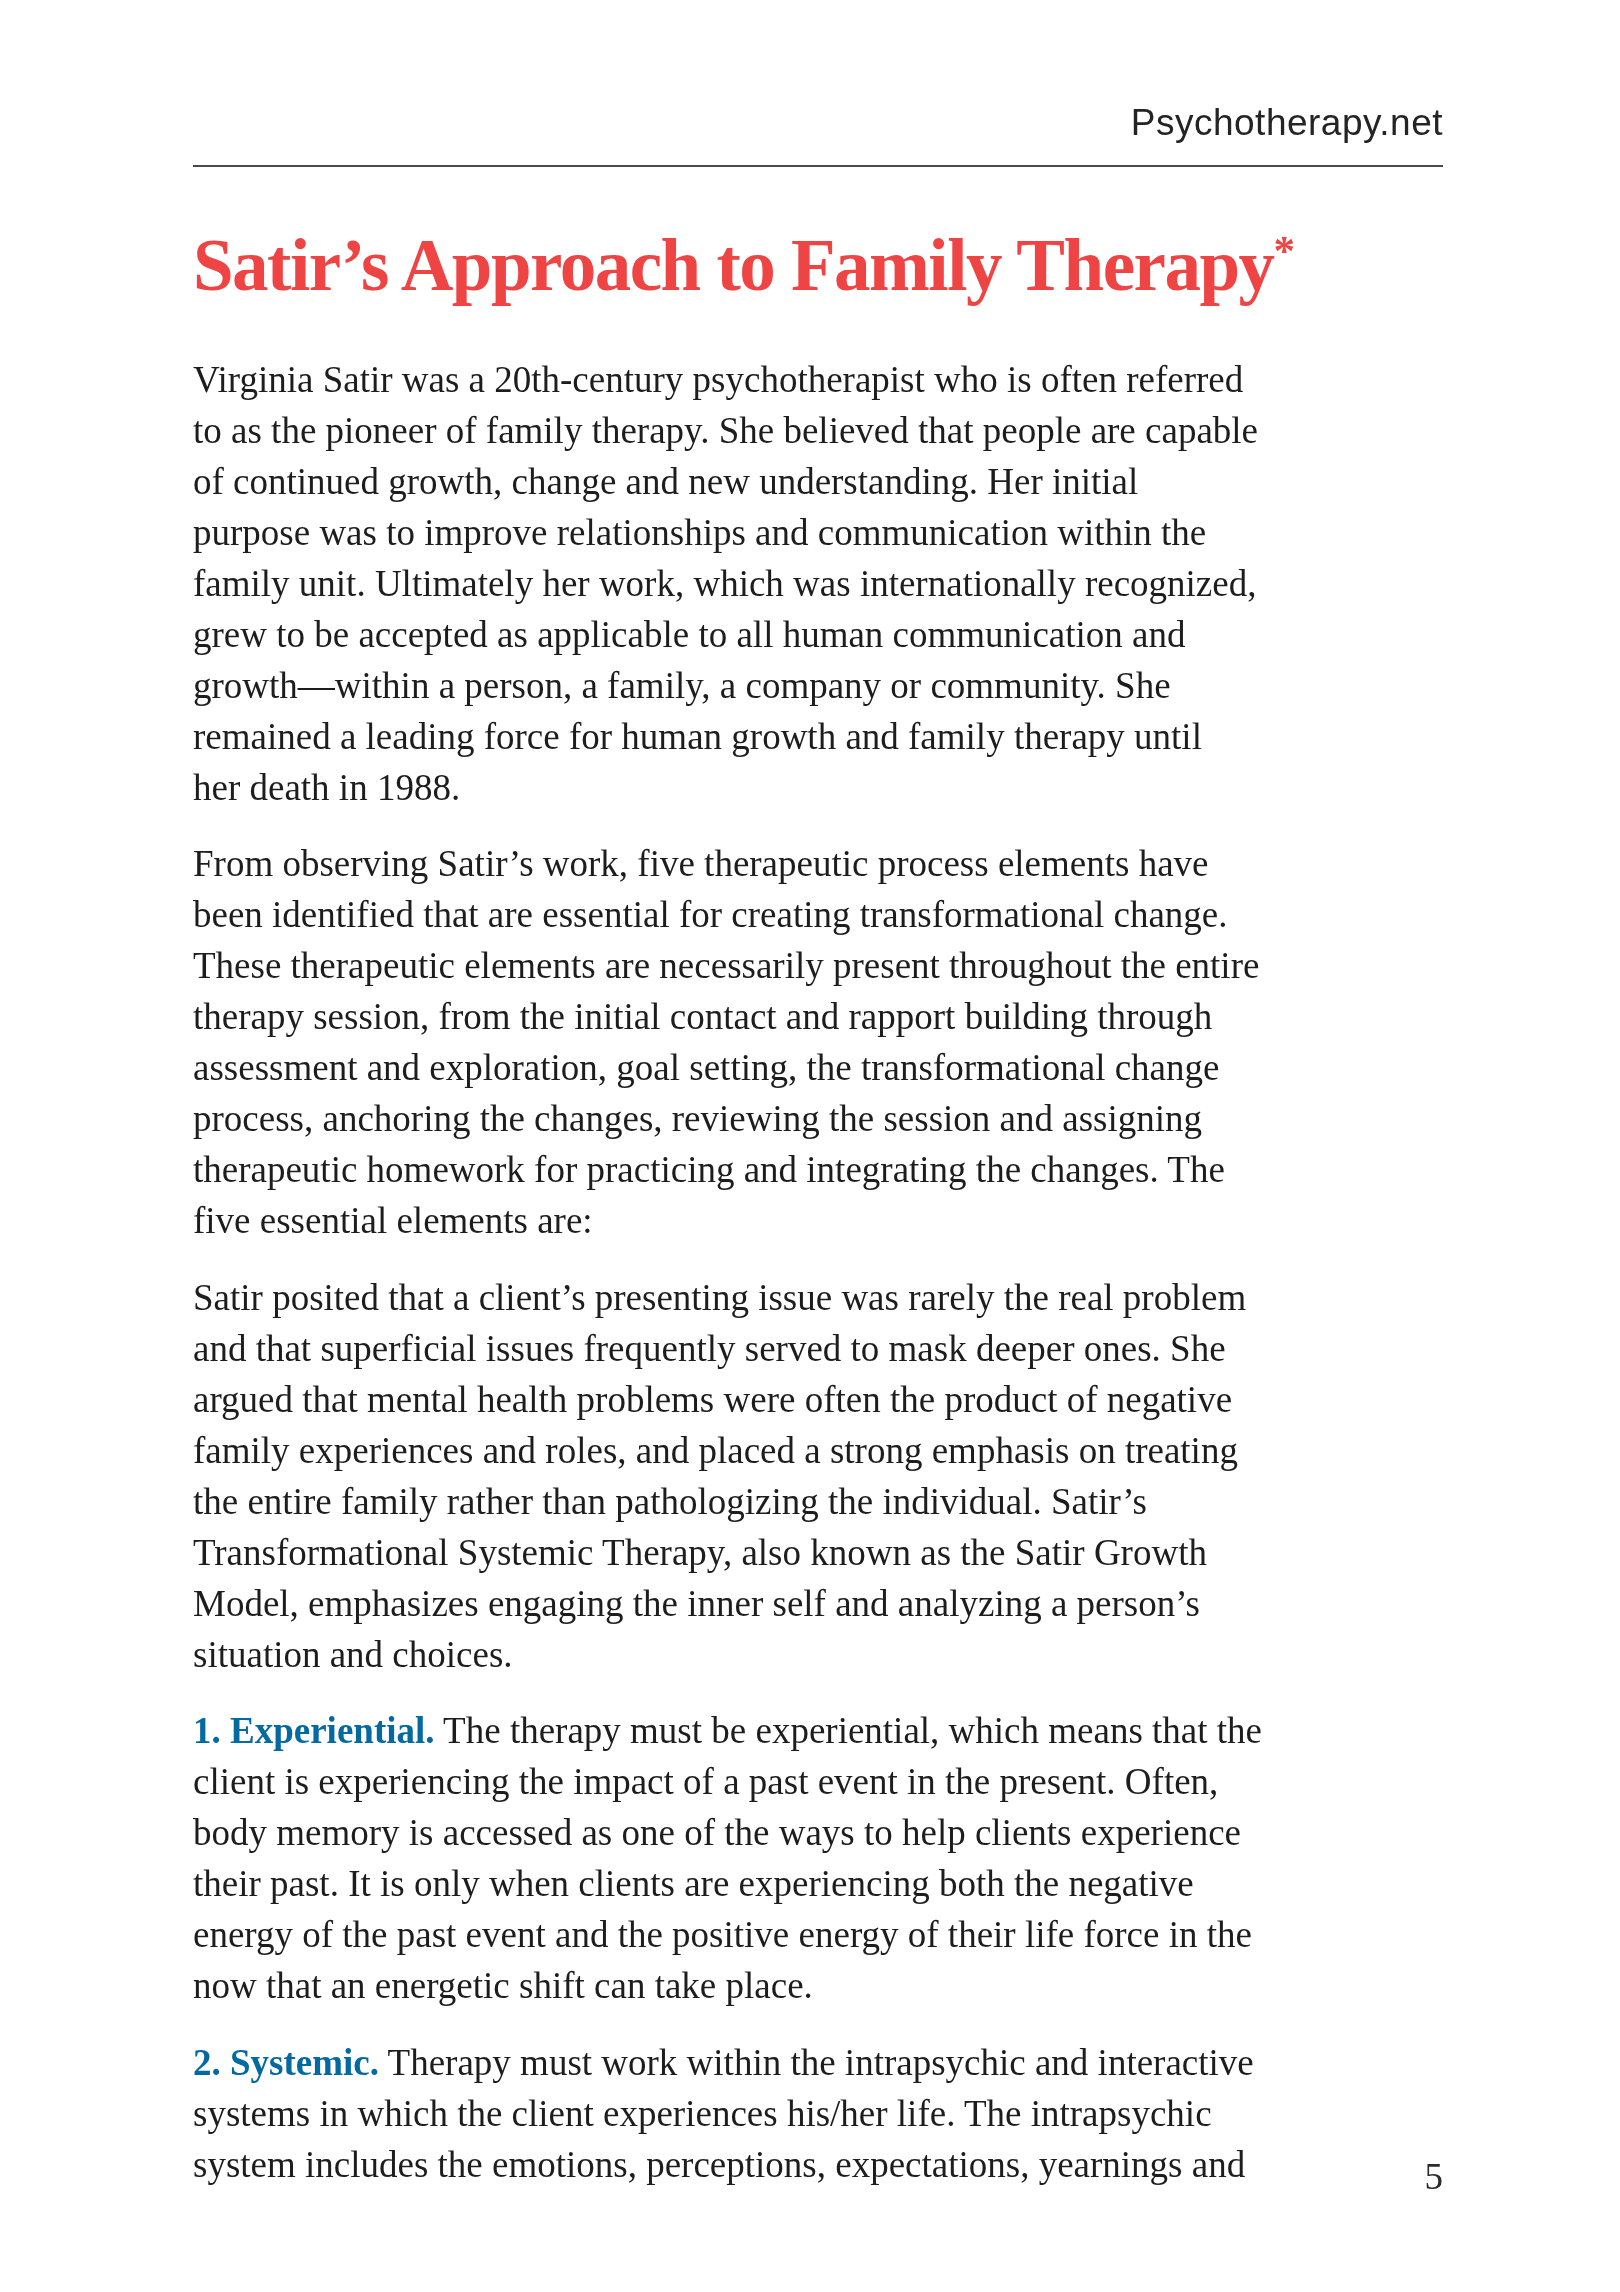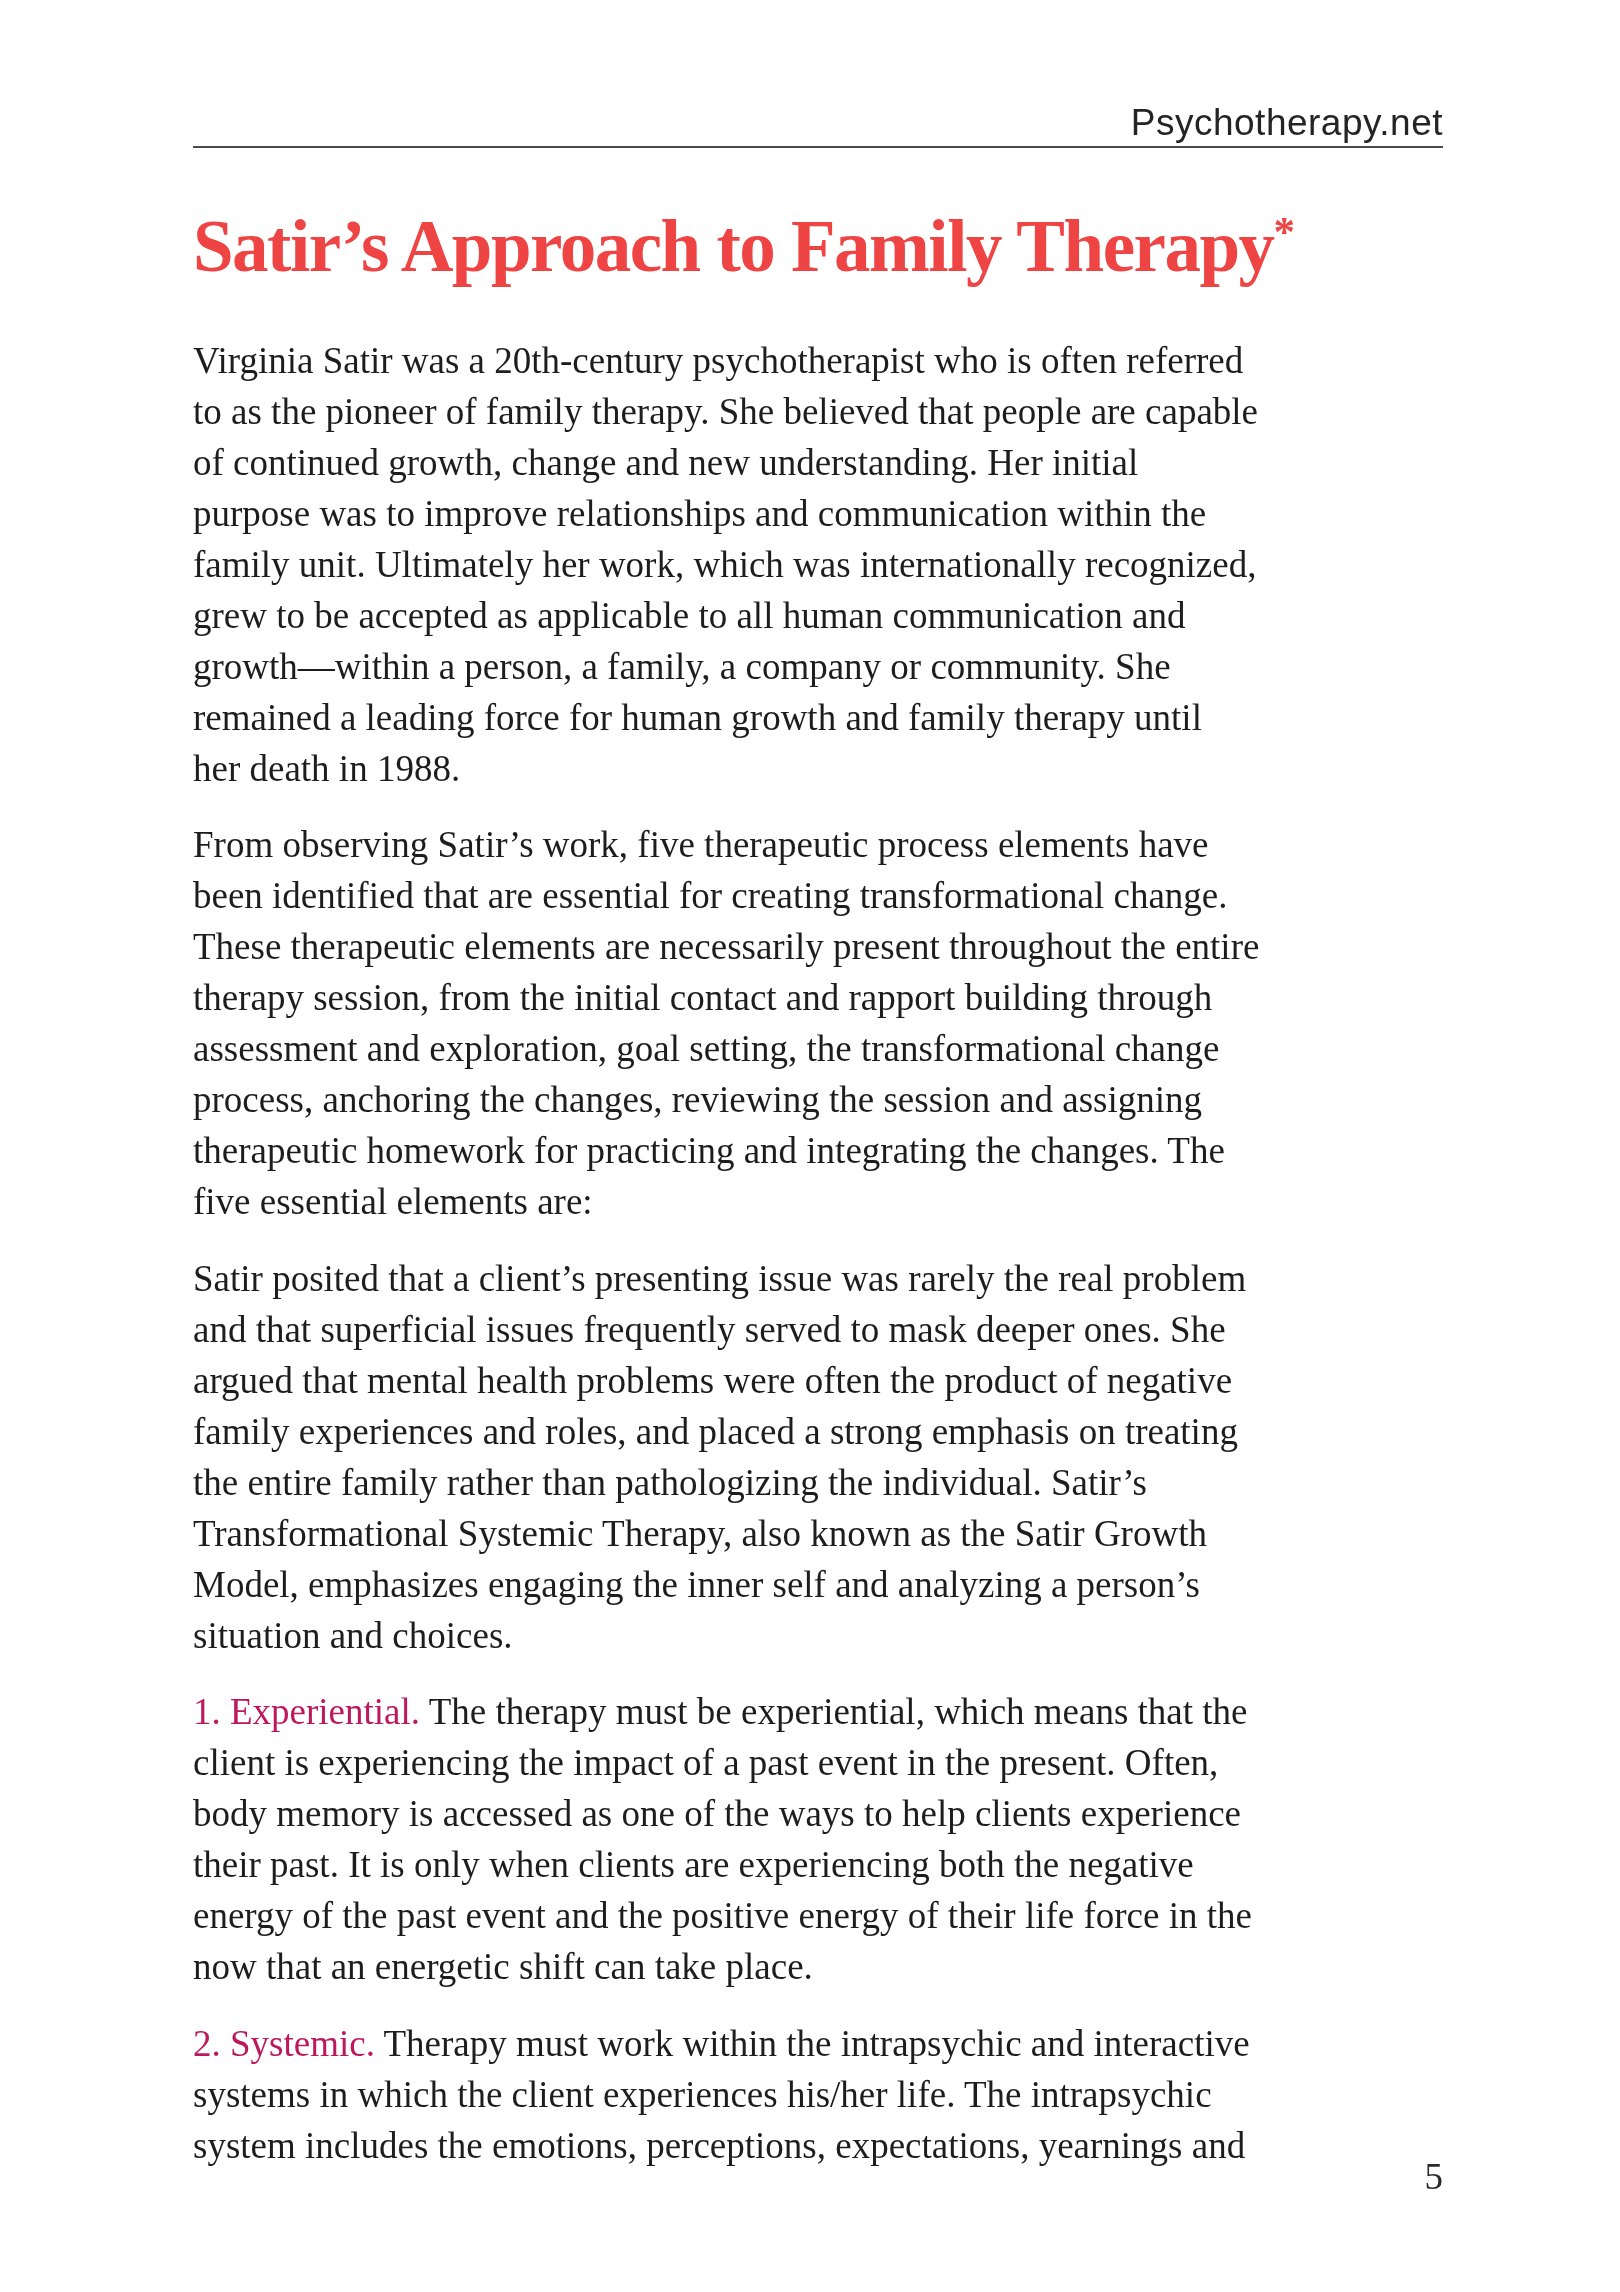--- a/index.html
+++ b/index.html
@@ -8,21 +8,21 @@
     width: 1620px;
     height: 2293px;
     background: #ffffff;
     font-family: "Liberation Serif", "DejaVu Serif", serif;
     color: #1d1d1d;
     overflow: hidden;
   }
   .header {
     margin: 0 177px 0 193px;
     padding-top: 104px;
-    padding-bottom: 5px;
+    padding-bottom: 24px;
     border-bottom: 2.9px solid #4a4a4a;
     text-align: right;
     line-height: 1;
   }
   .logo {
     font-family: "Liberation Sans", "DejaVu Sans", sans-serif;
     font-size: 37px;
     font-weight: 500;
     letter-spacing: 0.5px;
     color: #242424;
@@ -42,21 +42,21 @@
     letter-spacing: 0;
   }
   .body {
     margin: 49px 0 0 193px;
     width: 1264px;
     font-size: 37px;
     line-height: 51px;
     color: #1d1d1d;
   }
   .para { margin: 0 0 25.5px 0; white-space: normal; }
-  .para .lead { font-weight: 400; color: #be185d; }
+  .para .lead { font-weight: 700; color: #0369a1; }
   .para .lines { white-space: pre-line; }
   .page-number {
     position: absolute;
     top: 2158px;
     right: 177px;
     font-size: 37px;
     line-height: 1;
     color: #2a2a2a;
   }
 </style>

